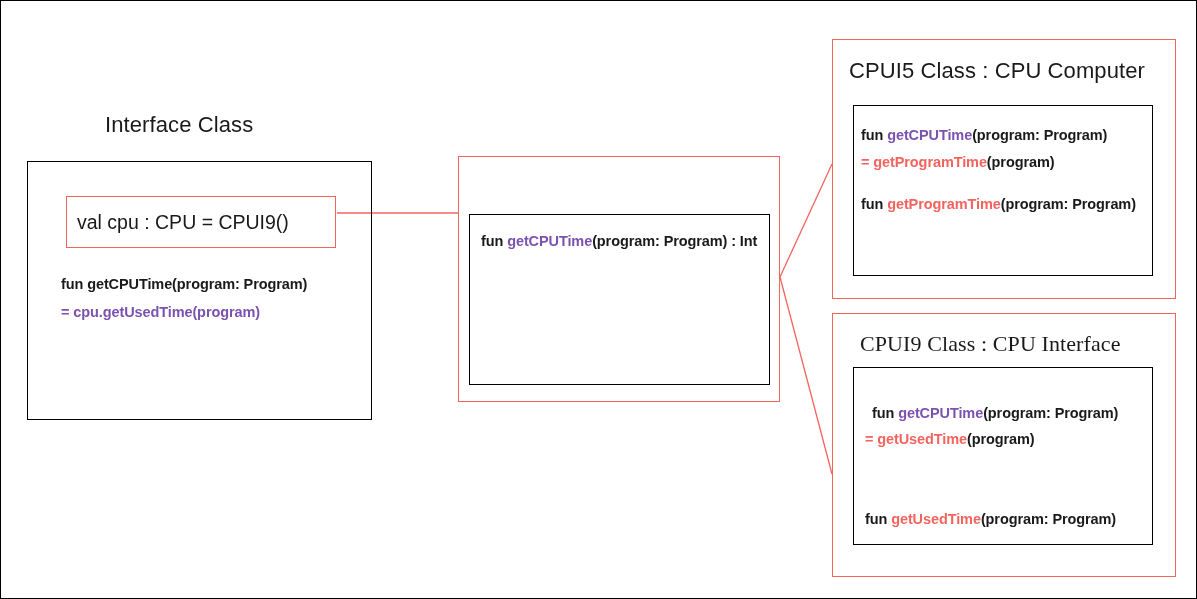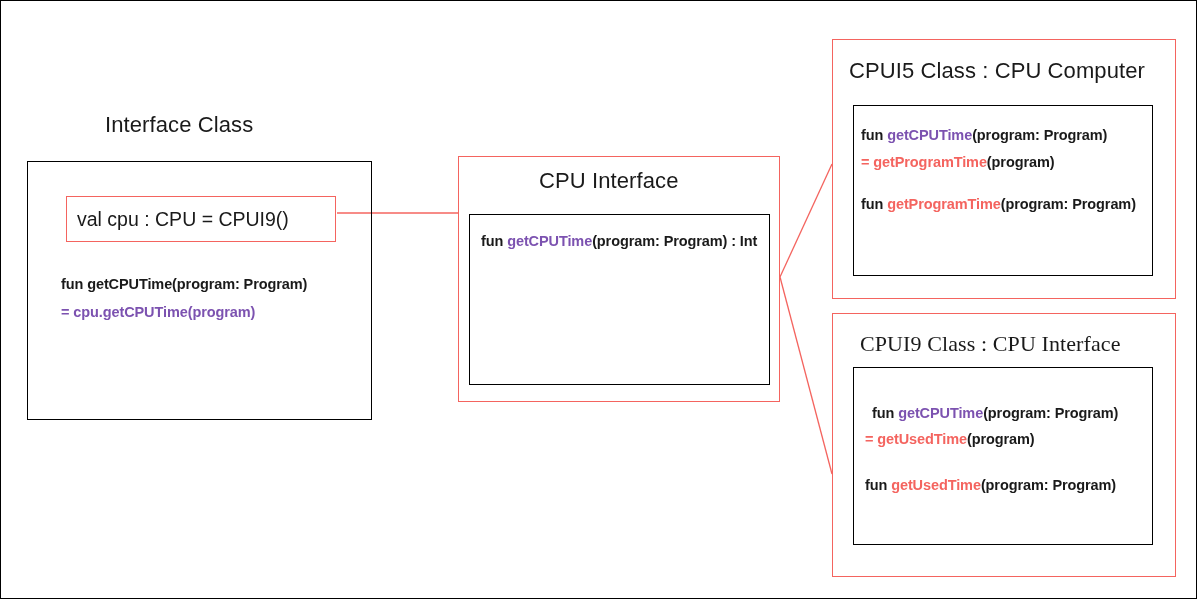--- a/index.html
+++ b/index.html
@@ -56,21 +56,21 @@
     font-weight: bold;
   }
   .tok-purple { color: #7c52b0; }
   .tok-red    { color: #f4645f; }
   .tok-plain  { color: #1a1a1a; }
 
   
   #computer-class-title { left: 104px; top: 112px; }
   #computer-class-box   { left: 26px; top: 160px; width: 345px; height: 259px; }
   #val-cpu-box {
-    left: 65px; top: 195px; width: 270px; height: 46px;
+    left: 65px; top: 195px; width: 270px; height: 52px;
     display: flex; align-items: center; padding-left: 10px;
   }
   #val-cpu-text { font-size: 19.5px; white-space: nowrap; color: #1a1a1a; }
   #computer-m1 { left: 60px; top: 274px; }
   #computer-m2 { left: 60px; top: 302px; }
 
   
   #cpu-interface-outer { left: 457px; top: 155px; width: 322px; height: 246px; }
   #cpu-interface-title { left: 538px; top: 168px; }
   #cpu-interface-inner { left: 468px; top: 213px; width: 301px; height: 171px; }
@@ -83,21 +83,21 @@
   #cpui5-m1 { left: 860px; top: 125px; }
   #cpui5-m2 { left: 860px; top: 152px; }
   #cpui5-m3 { left: 860px; top: 194px; }
 
   
   #cpui9-outer { left: 831px; top: 312px; width: 344px; height: 264px; }
   #cpui9-title { left: 859px; top: 331px; font-family: Liberation Serif, serif; }
   #cpui9-inner { left: 852px; top: 366px; width: 300px; height: 178px; }
   #cpui9-m1 { left: 871px; top: 403px; }
   #cpui9-m2 { left: 864px; top: 429px; }
-  #cpui9-m3 { left: 864px; top: 475px; }
+  #cpui9-m3 { left: 864px; top: 509px; }
 </style>
 </head>
 <body>
 
 <div id="canvas">
 
   <svg class="connectors" viewBox="0 0 1197 599" xmlns="http://www.w3.org/2000/svg">
     <line x1="336" y1="212" x2="457" y2="212" stroke="#f4645f" stroke-width="1.3"></line>
     <line x1="779" y1="276" x2="831" y2="163" stroke="#f4645f" stroke-width="1.3"></line>
     <line x1="779" y1="276" x2="831" y2="473" stroke="#f4645f" stroke-width="1.3"></line>
@@ -109,26 +109,25 @@
 
   <div class="box box-red" id="val-cpu-box">
     <span id="val-cpu-text">val cpu : CPU = CPUI9()</span>
   </div>
 
   <div class="code-line" id="computer-m1">
     <span class="tok-plain">fun getCPUTime(program: Program)</span>
   </div>
 
   <div class="code-line" id="computer-m2">
-    <span class="tok-purple">= </span><span class="tok-purple">cpu.getCPUTime(program)</span>
+    <span class="tok-purple">= </span><span class="tok-purple">cpu.getUsedTime(program)</span>
   </div>
 
   <div class="box box-red" id="cpu-interface-outer"></div>
 
-  <div class="box-title" id="cpu-interface-title">CPU Interface</div>
 
   <div class="box box-black" id="cpu-interface-inner"></div>
 
   <div class="code-line" id="cpu-interface-m1">
     <span class="tok-plain">fun </span><span class="tok-purple">getCPUTime</span><span class="tok-plain">(program: Program) : Int</span>
   </div>
 
   <div class="box box-red" id="cpui5-outer"></div>
 
   <div class="box-title" id="cpui5-title">CPUI5 Class : CPU Computer</div>

